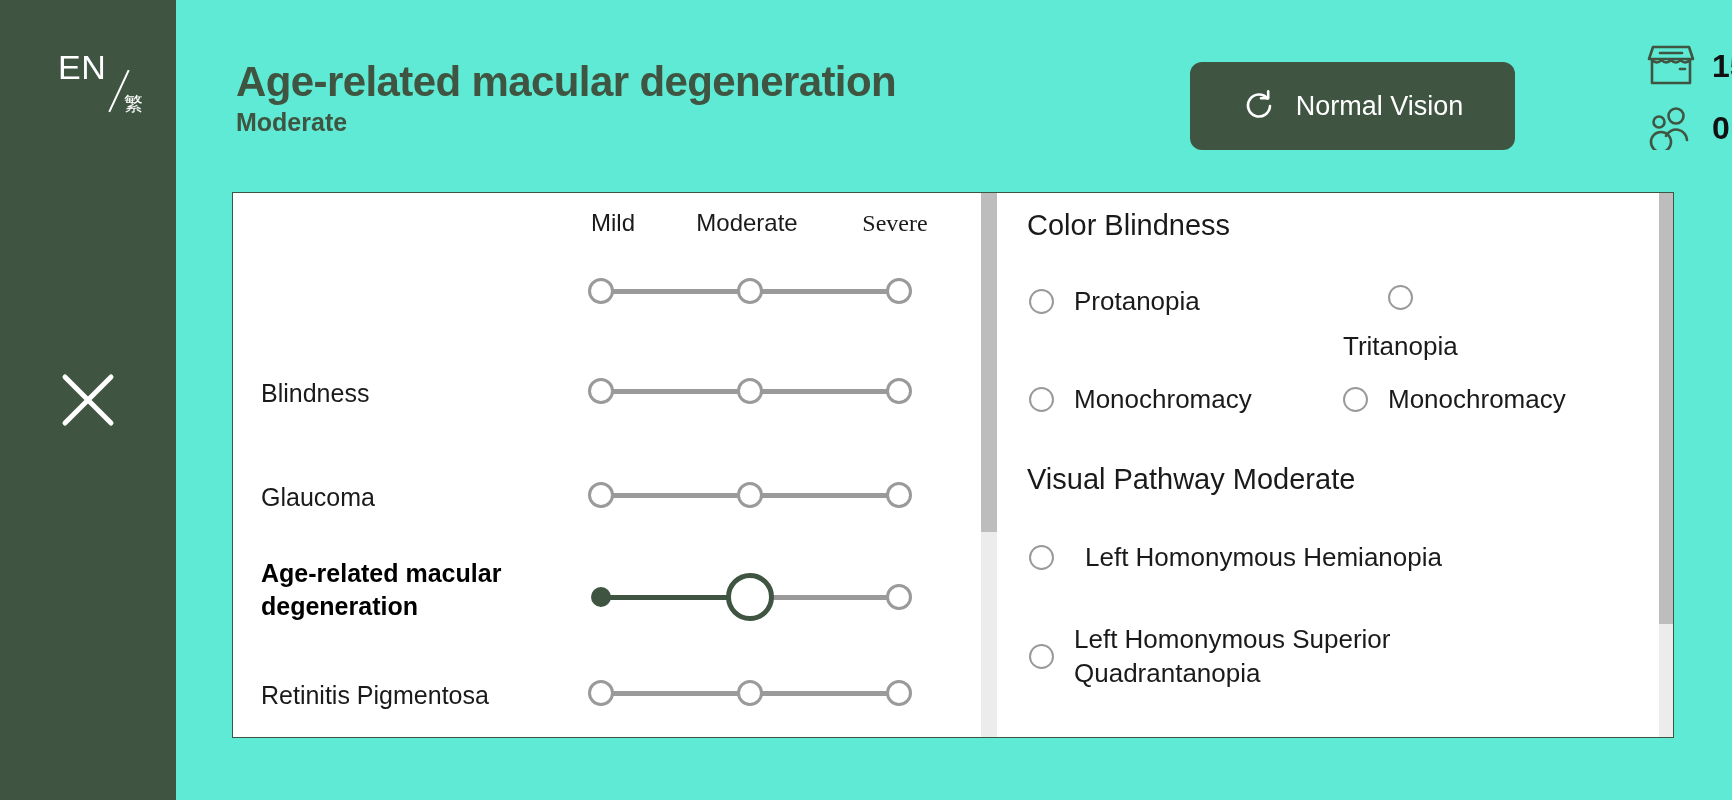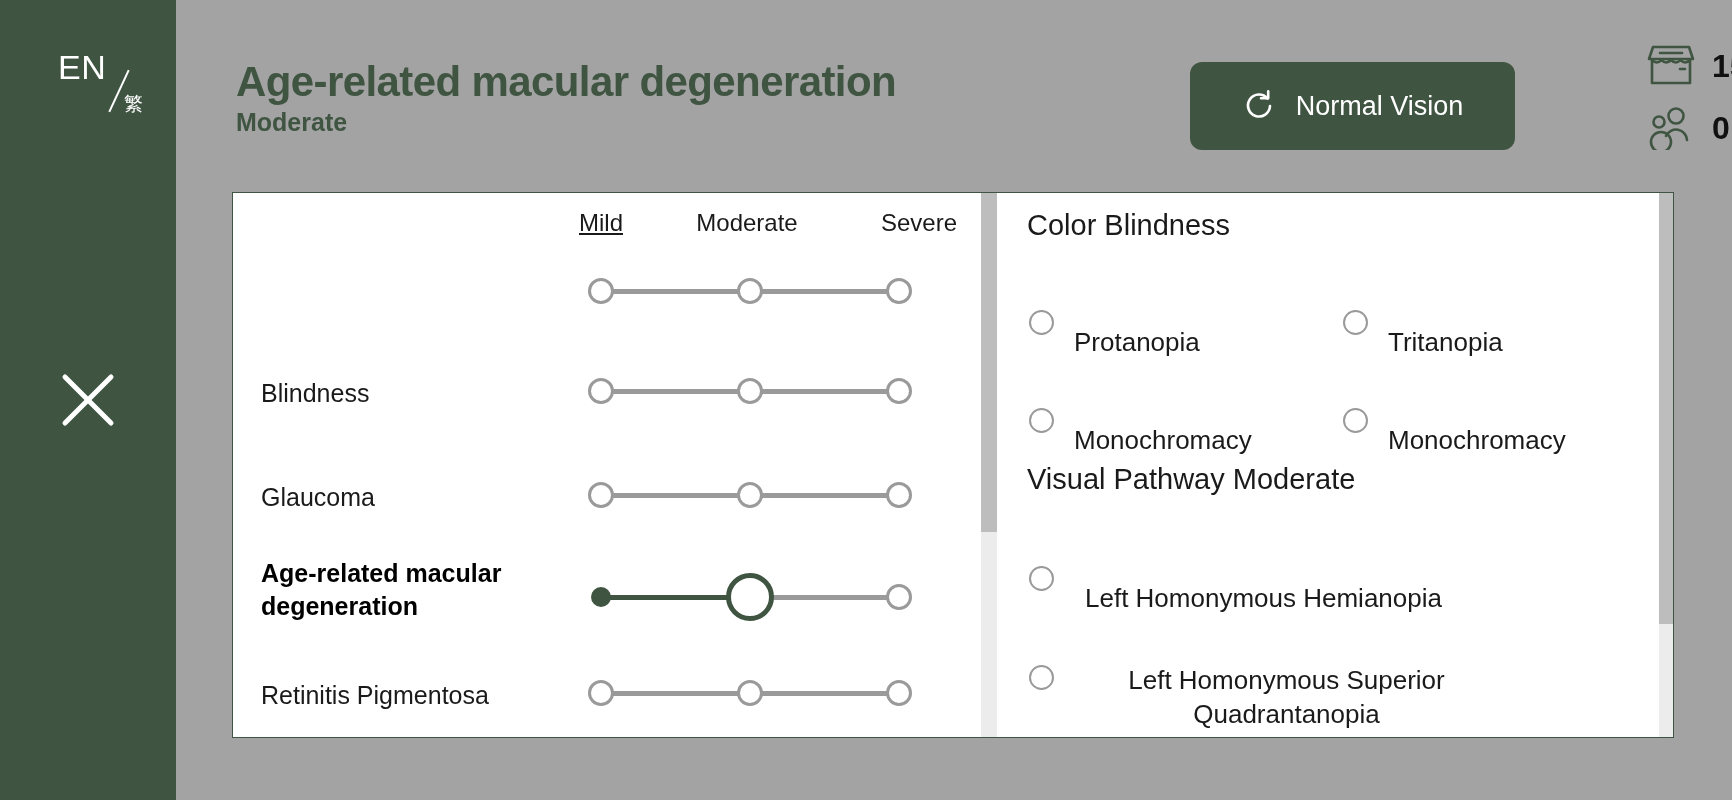--- a/index.html
+++ b/index.html
@@ -10,21 +10,21 @@
     height: 800px;
     overflow: hidden;
     background: #ffffff;
     font-family: "Liberation Sans", "DejaVu Sans", sans-serif;
   }
 
   .app {
     position: relative;
     width: 1732px;
     height: 800px;
-    background: #a3a3a3;
+    background: #5eead4;
   }
 
   
   .sidebar {
     position: absolute;
     left: 0; top: 0;
     width: 176px;
     height: 800px;
     background: #3f5542;
   }
@@ -165,23 +165,23 @@
     height: 40px;
   }
   .severity-label {
     position: absolute;
     font-size: 24px;
     color: #1a1a1a;
     line-height: 1;
     white-space: nowrap;
     transform: translateX(-50%);
   }
-  .severity-label.mild     { left: 368px; text-decoration: underline; }
+  .severity-label.mild     { left: 380px; }
   .severity-label.moderate { left: 514px; }
-  .severity-label.severe   { left: 686px; }
+  .severity-label.severe   { left: 662px; font-family: Liberation Serif, serif; }
 
   .condition-row {
     position: absolute;
     left: 0;
     width: 735px;
     height: 106px;
   }
   .condition-name {
     position: absolute;
     left: 28px;
@@ -264,21 +264,20 @@
   }
   .scrollbar-left .thumb { height: 62%; }
 
   
   .options-panel {
     position: absolute;
     left: 770px; top: 0;
     width: 652px;
     height: 546px;
     overflow: hidden;
-    text-align: center;
   }
 
   .section-title {
     position: absolute;
     left: 24px;
     font-size: 29px;
     color: #1a1a1a;
     line-height: 1;
     white-space: nowrap;
   }
@@ -297,25 +296,24 @@
     width: 25px;
     height: 25px;
     border: 2.5px solid #9a9a9a;
     border-radius: 50%;
     background: #ffffff;
   }
   .option .opt-label {
     font-size: 26px;
     color: #1a1a1a;
     line-height: 1.3;
-    margin-top: 41px;
   }
 
   .option.cb0 { left: 26px;  top: 92px;  }
-  .option.cb1 { left: 340px; top: 92px;  }
+  .option.cb1 { left: 340px; top: 92px; flex-direction: column;  }
   .option.cb2 { left: 26px;  top: 190px; }
   .option.cb3 { left: 340px; top: 190px; }
 
   .option.vp0 { left: 26px; top: 348px; width: 600px; gap: 31px; }
   .option.vp1 { left: 26px; top: 430px; width: 470px; }
 
   .scrollbar-right {
     left: 1426px; top: 0;
     height: 546px;
   }

